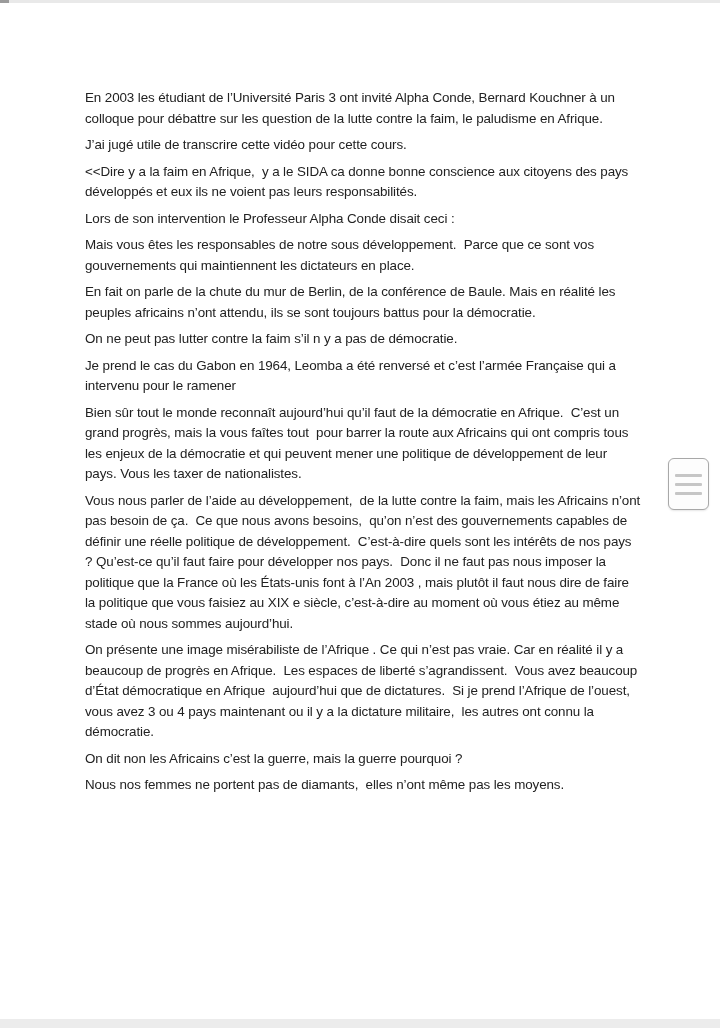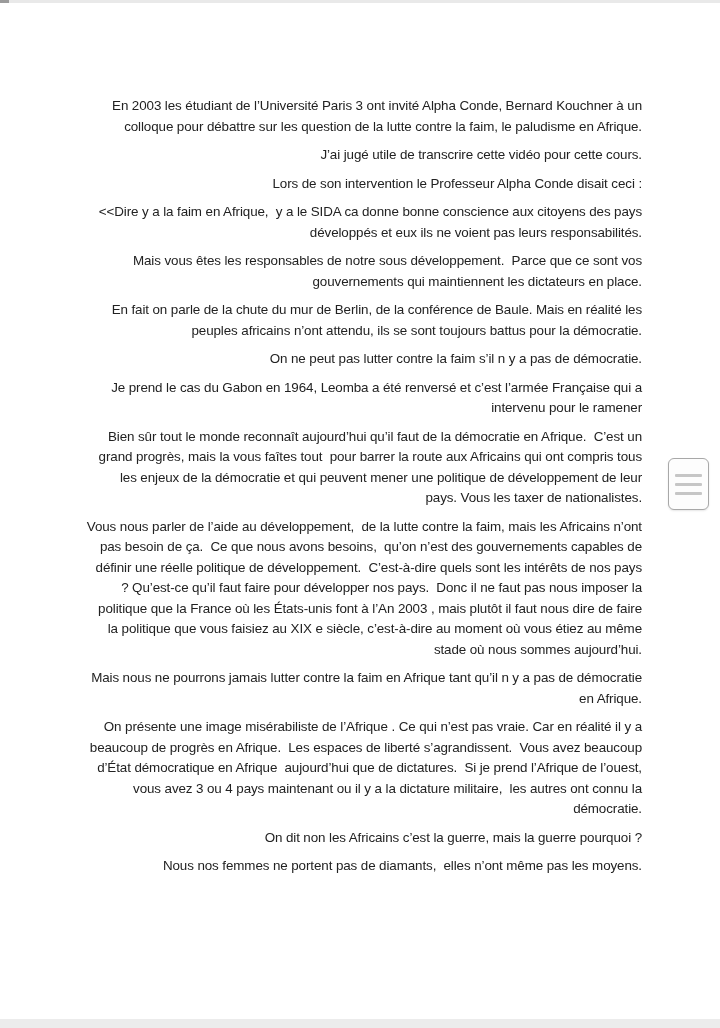--- a/index.html
+++ b/index.html
@@ -42,23 +42,22 @@
     position: absolute;
     top: 85px;
     left: 85px;
     width: 557px;
     color: #222222;
     font-size: 13.4px;
     line-height: 20.5px;
     letter-spacing: -0.1px;
   }
   .doc-content p {
-    margin: 8px 0 6px 0;
+    margin: 0 0 6px 0;
     white-space: pre-wrap;
-    text-align: right;
   }
   .scroll-widget {
     position: absolute;
     left: 668px;
     top: 458px;
     width: 41px;
     height: 52px;
     background: #fdfdfd;
     border: 1px solid #a8a8a8;
     border-radius: 6px;
@@ -81,29 +80,28 @@
 </head>
 <body>
 
 <div class="top-strip"></div>
 <div class="corner-mark"></div>
 
 <div class="doc-page">
   <div class="doc-content">
     <p>En 2003 les étudiant de l’Université Paris 3 ont invité Alpha Conde, Bernard Kouchner à un colloque pour débattre sur les question de la lutte contre la faim, le paludisme en Afrique.</p>
     <p>J’ai jugé utile de transcrire cette vidéo pour cette cours.</p>
+    <p>&lt;&lt;Dire y a la faim en Afrique,  y a le SIDA ca donne bonne conscience aux citoyens des pays développés et eux ils ne voient pas leurs responsabilités.</p>
     <p>Lors de son intervention le Professeur Alpha Conde disait ceci :</p>
-    <p>&lt;&lt;Dire y a la faim en Afrique,  y a le SIDA ca donne bonne conscience aux citoyens des pays développés et eux ils ne voient pas leurs responsabilités.</p>
     <p>Mais vous êtes les responsables de notre sous développement.  Parce que ce sont vos gouvernements qui maintiennent les dictateurs en place.</p>
     <p>En fait on parle de la chute du mur de Berlin, de la conférence de Baule. Mais en réalité les peuples africains n’ont attendu, ils se sont toujours battus pour la démocratie.</p>
     <p>On ne peut pas lutter contre la faim s’il n y a pas de démocratie.</p>
     <p>Je prend le cas du Gabon en 1964, Leomba a été renversé et c’est l’armée Française qui a intervenu pour le ramener</p>
     <p>Bien sûr tout le monde reconnaît aujourd’hui qu’il faut de la démocratie en Afrique.  C’est un grand progrès, mais la vous faîtes tout  pour barrer la route aux Africains qui ont compris tous les enjeux de la démocratie et qui peuvent mener une politique de développement de leur pays. Vous les taxer de nationalistes.</p>
     <p>Vous nous parler de l’aide au développement,  de la lutte contre la faim, mais les Africains n’ont pas besoin de ça.  Ce que nous avons besoins,  qu’on n’est des gouvernements capables de définir une réelle politique de développement.  C’est-à-dire quels sont les intérêts de nos pays ? Qu’est-ce qu’il faut faire pour développer nos pays.  Donc il ne faut pas nous imposer la politique que la France où les États-unis font à l’An 2003 , mais plutôt il faut nous dire de faire la politique que vous faisiez au XIX e siècle, c’est-à-dire au moment où vous étiez au même stade où nous sommes aujourd’hui.</p>
-    <p>Mais nous ne pourrons jamais lutter contre la faim en Afrique tant qu’il n y a pas de démocratie en Afrique.</p>
     <p>On présente une image misérabiliste de l’Afrique . Ce qui n’est pas vraie. Car en réalité il y a beaucoup de progrès en Afrique.  Les espaces de liberté s’agrandissent.  Vous avez beaucoup d’État démocratique en Afrique  aujourd’hui que de dictatures.  Si je prend l’Afrique de l’ouest,  vous avez 3 ou 4 pays maintenant ou il y a la dictature militaire,  les autres ont connu la démocratie.</p>
     <p>On dit non les Africains c’est la guerre, mais la guerre pourquoi ?</p>
     <p>Nous nos femmes ne portent pas de diamants,  elles n’ont même pas les moyens.</p>
   </div>
 </div>
 
 <div class="scroll-widget">
   <span class="bar"></span>
   <span class="bar"></span>
   <span class="bar"></span>

